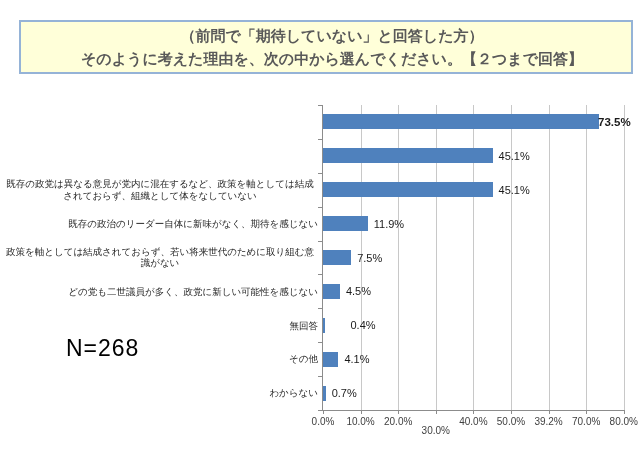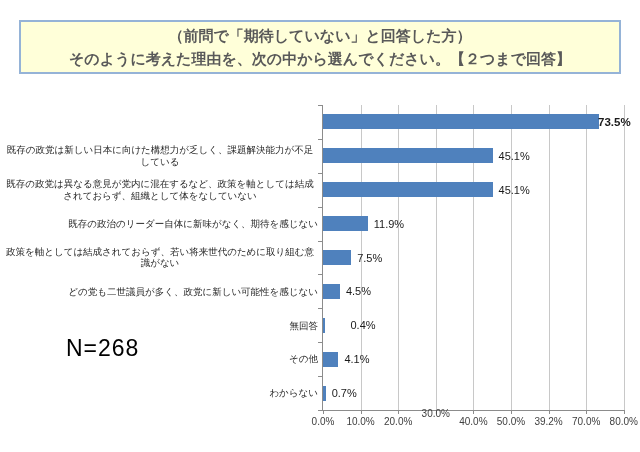--- a/index.html
+++ b/index.html
@@ -2,21 +2,21 @@
 <html><head>
 <meta charset="utf-8">
 <style>
   html,body{margin:0;padding:0;background:#fff;}
   body{font-family:"Liberation Sans","DejaVu Sans",sans-serif;}
   .stage{position:relative;width:640px;height:452px;background:#ffffff;overflow:hidden;}
   .title-box{
     position:absolute;left:19px;top:20px;width:598px;height:50px;
     background:#FFFFD9;border:2px solid #95B3D7;
     display:flex;flex-direction:column;justify-content:center;align-items:center;
-    font-size:15px;font-weight:bold;color:#595959;line-height:23px;text-align:center;
+    font-size:15px;font-weight:bold;color:#595959;line-height:23px;text-align:center;padding-left:12px;
   }
   .chart{position:absolute;left:0;top:90px;width:640px;height:350px;}
   .gridline{position:absolute;width:1px;background:#C8C8C8;}
   .axis-line{position:absolute;background:#8C8C8C;}
   .axis-tick{position:absolute;background:#8C8C8C;}
   .cat-label{
     position:absolute;display:flex;align-items:center;justify-content:flex-end;
     font-size:9.5px;line-height:11.5px;color:#262626;
   }
   .cat-label span{display:inline-block;text-align:center;}
@@ -61,23 +61,20 @@
       <div class="axis-tick" style="left: 360.6px; top: 320px; width: 1px; height: 4px; background: rgb(140, 140, 140);"></div>
       <div class="axis-tick" style="left: 398.2px; top: 320px; width: 1px; height: 4px; background: rgb(140, 140, 140);"></div>
       <div class="axis-tick" style="left: 435.8px; top: 320px; width: 1px; height: 4px; background: rgb(140, 140, 140);"></div>
       <div class="axis-tick" style="left: 473.4px; top: 320px; width: 1px; height: 4px; background: rgb(140, 140, 140);"></div>
       <div class="axis-tick" style="left: 511px; top: 320px; width: 1px; height: 4px; background: rgb(140, 140, 140);"></div>
       <div class="axis-tick" style="left: 548.6px; top: 320px; width: 1px; height: 4px; background: rgb(140, 140, 140);"></div>
       <div class="axis-tick" style="left: 586.2px; top: 320px; width: 1px; height: 4px; background: rgb(140, 140, 140);"></div>
       <div class="axis-tick" style="left: 623.8px; top: 320px; width: 1px; height: 4px; background: rgb(140, 140, 140);"></div>
       <div class="bar" style="left: 323px; top: 24.4444px; width: 276.36px; height: 15px; background: rgb(79, 129, 189);"></div>
       <div class="val-label em" style="left: 598px; top: 24.9444px;">73.5%</div>
-      <div class="cat-label" style="left: 2px; top: 48.8889px; width: 316px; height: 33.8889px;">
-        <span>既存の政党は新しい日本に向けた構想力が乏しく、課題解決能力が不足している</span>
-      </div>
       <div class="bar" style="left: 323px; top: 58.3333px; width: 169.576px; height: 15px; background: rgb(79, 129, 189);"></div>
       <div class="val-label" style="left: 498.576px; top: 58.8333px;">45.1%</div>
       <div class="cat-label" style="left: 2px; top: 82.7778px; width: 316px; height: 33.8889px;">
         <span>既存の政党は異なる意見が党内に混在するなど、政策を軸としては結成されておらず、組織として体をなしていない</span>
       </div>
       <div class="bar" style="left: 323px; top: 92.2222px; width: 169.576px; height: 15px; background: rgb(79, 129, 189);"></div>
       <div class="val-label" style="left: 498.576px; top: 92.7222px;">45.1%</div>
       <div class="cat-label" style="left: 2px; top: 116.667px; width: 316px; height: 33.8889px;">
         <span>既存の政治のリーダー自体に新味がなく、期待を感じない</span>
       </div>
@@ -104,21 +101,21 @@
       <div class="bar" style="left: 323px; top: 261.667px; width: 15.416px; height: 15px; background: rgb(79, 129, 189);"></div>
       <div class="val-label" style="left: 344.416px; top: 262.167px;">4.1%</div>
       <div class="cat-label" style="left: 2px; top: 286.111px; width: 316px; height: 33.8889px;">
         <span>わからない</span>
       </div>
       <div class="bar" style="left: 323px; top: 295.556px; width: 2.632px; height: 15px; background: rgb(79, 129, 189);"></div>
       <div class="val-label" style="left: 331.632px; top: 296.056px;">0.7%</div>
       <div class="x-tick-label" style="left: 301px; top: 326px;">0.0%</div>
       <div class="x-tick-label" style="left: 338.6px; top: 326px;">10.0%</div>
       <div class="x-tick-label" style="left: 376.2px; top: 326px;">20.0%</div>
-      <div class="x-tick-label" style="left: 413.8px; top: 318px;">30.0%</div>
+      <div class="x-tick-label" style="left: 413.8px; top: 335px;">30.0%</div>
       <div class="x-tick-label" style="left: 451.4px; top: 326px;">40.0%</div>
       <div class="x-tick-label" style="left: 489px; top: 326px;">50.0%</div>
       <div class="x-tick-label" style="left: 526.6px; top: 326px;">39.2%</div>
       <div class="x-tick-label" style="left: 564.2px; top: 326px;">70.0%</div>
       <div class="x-tick-label" style="left: 601.8px; top: 326px;">80.0%</div>
     </div>
 
   <div class="n-label">N=268</div>
 
 </div>

